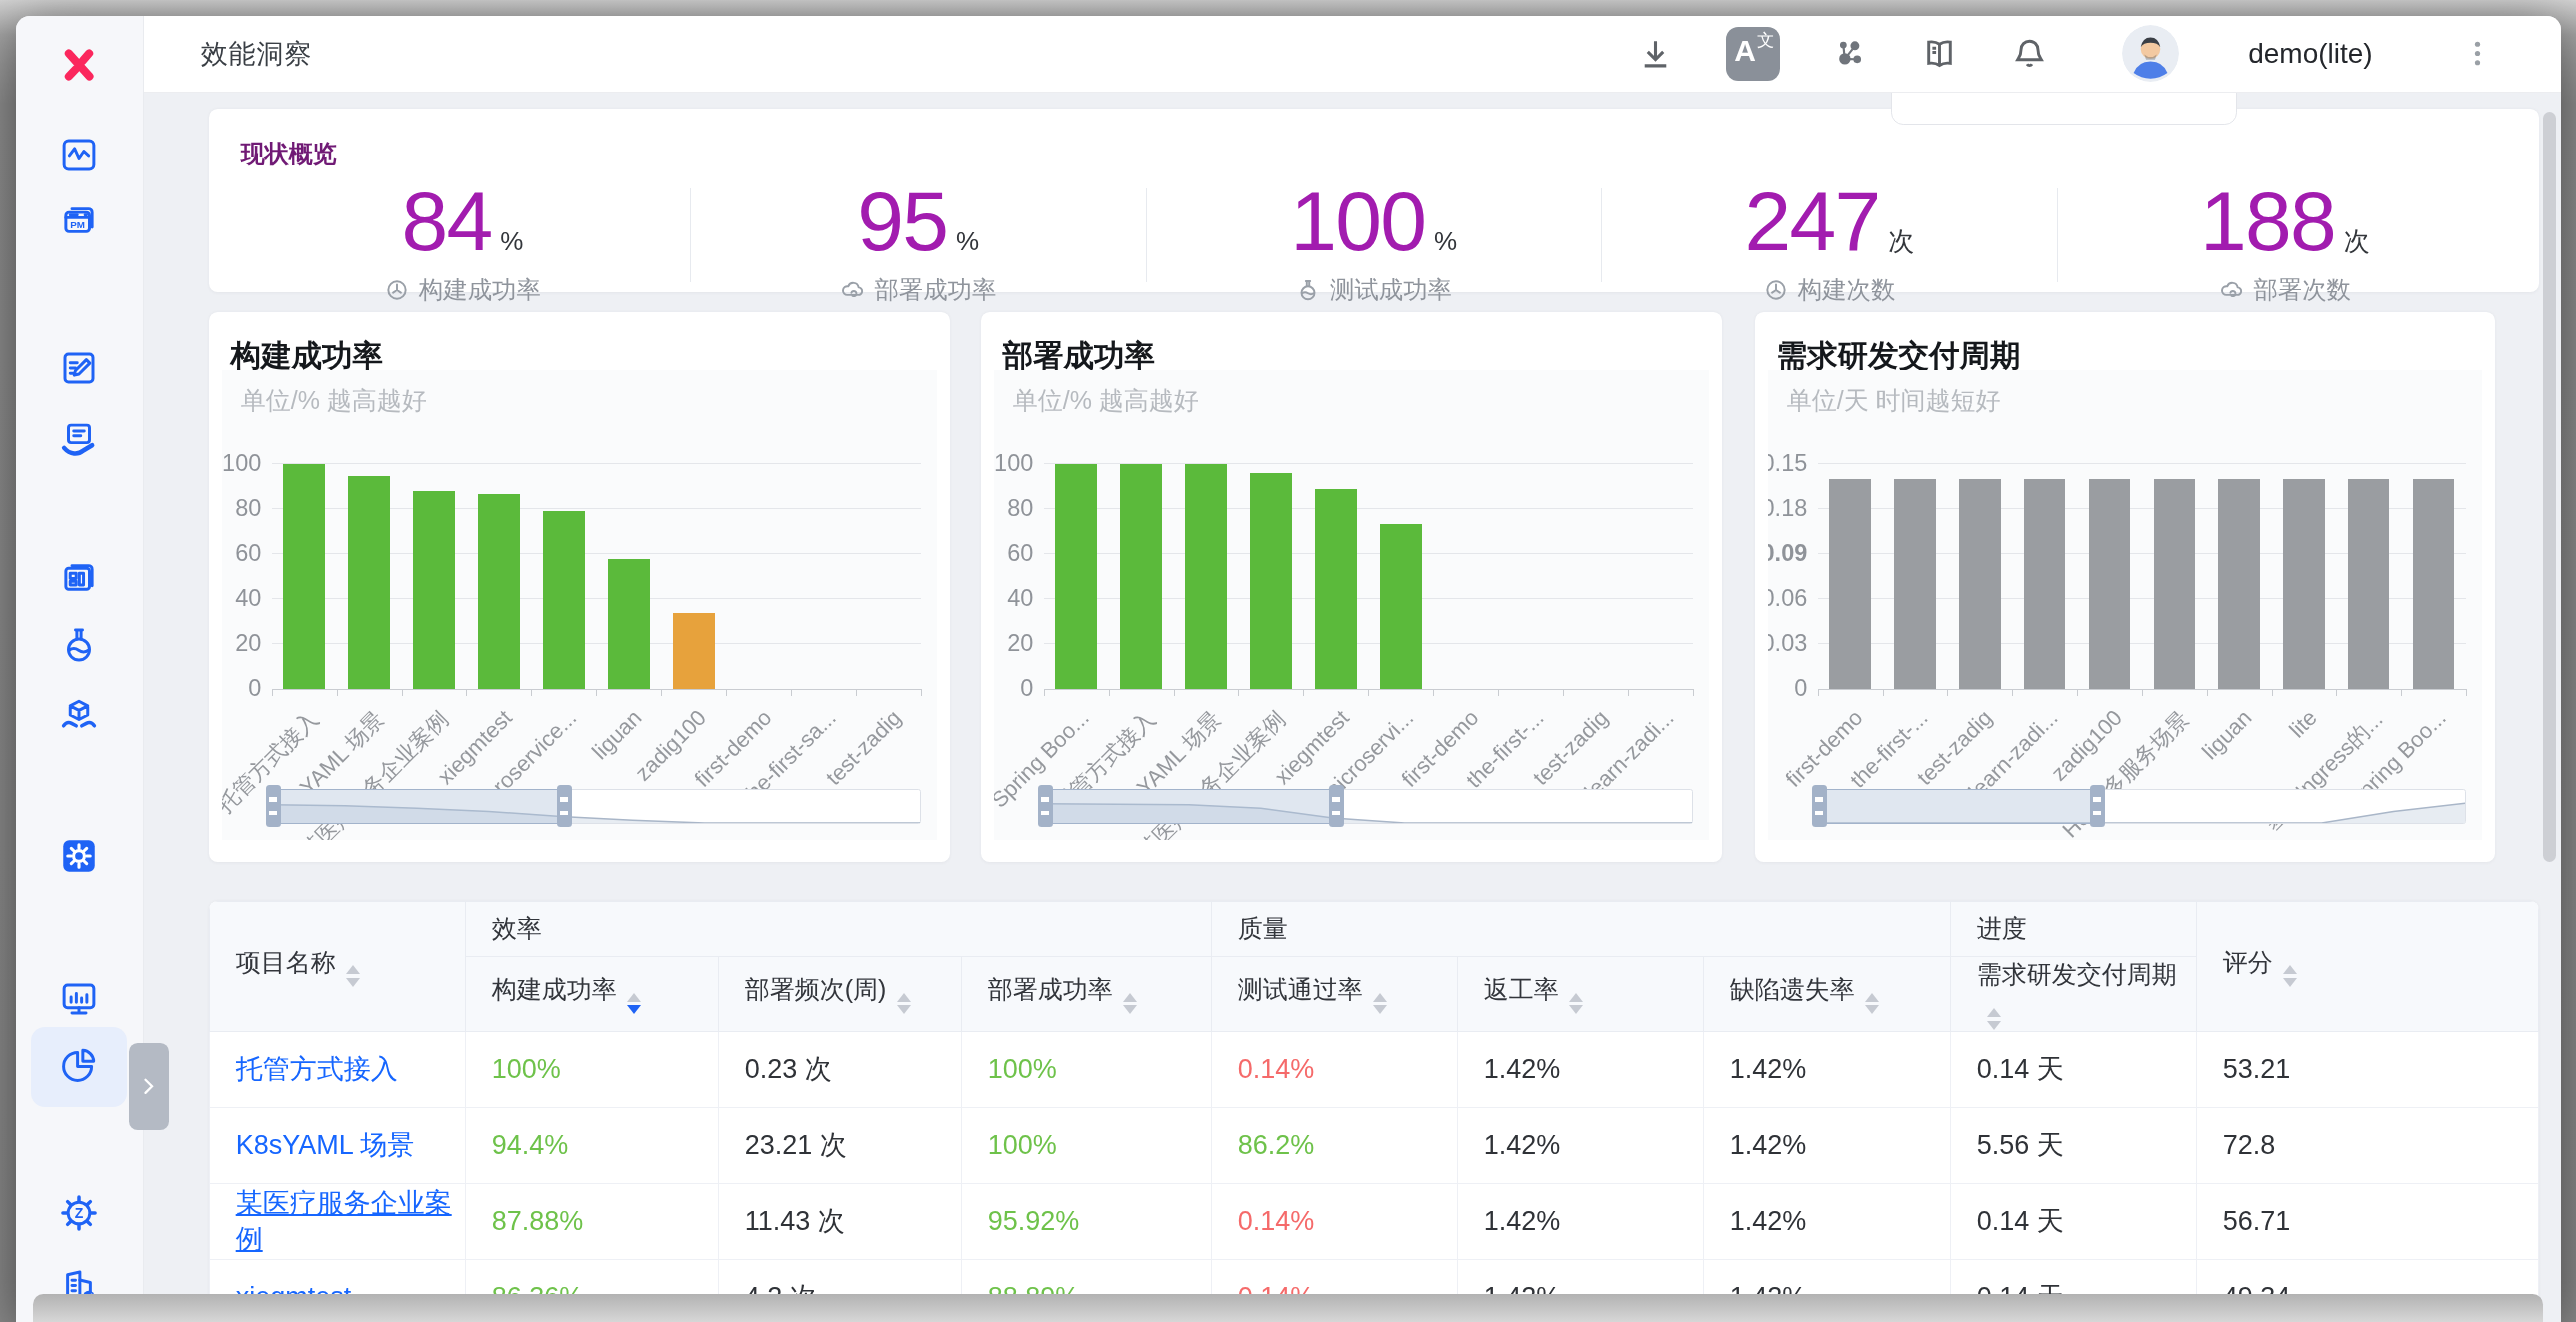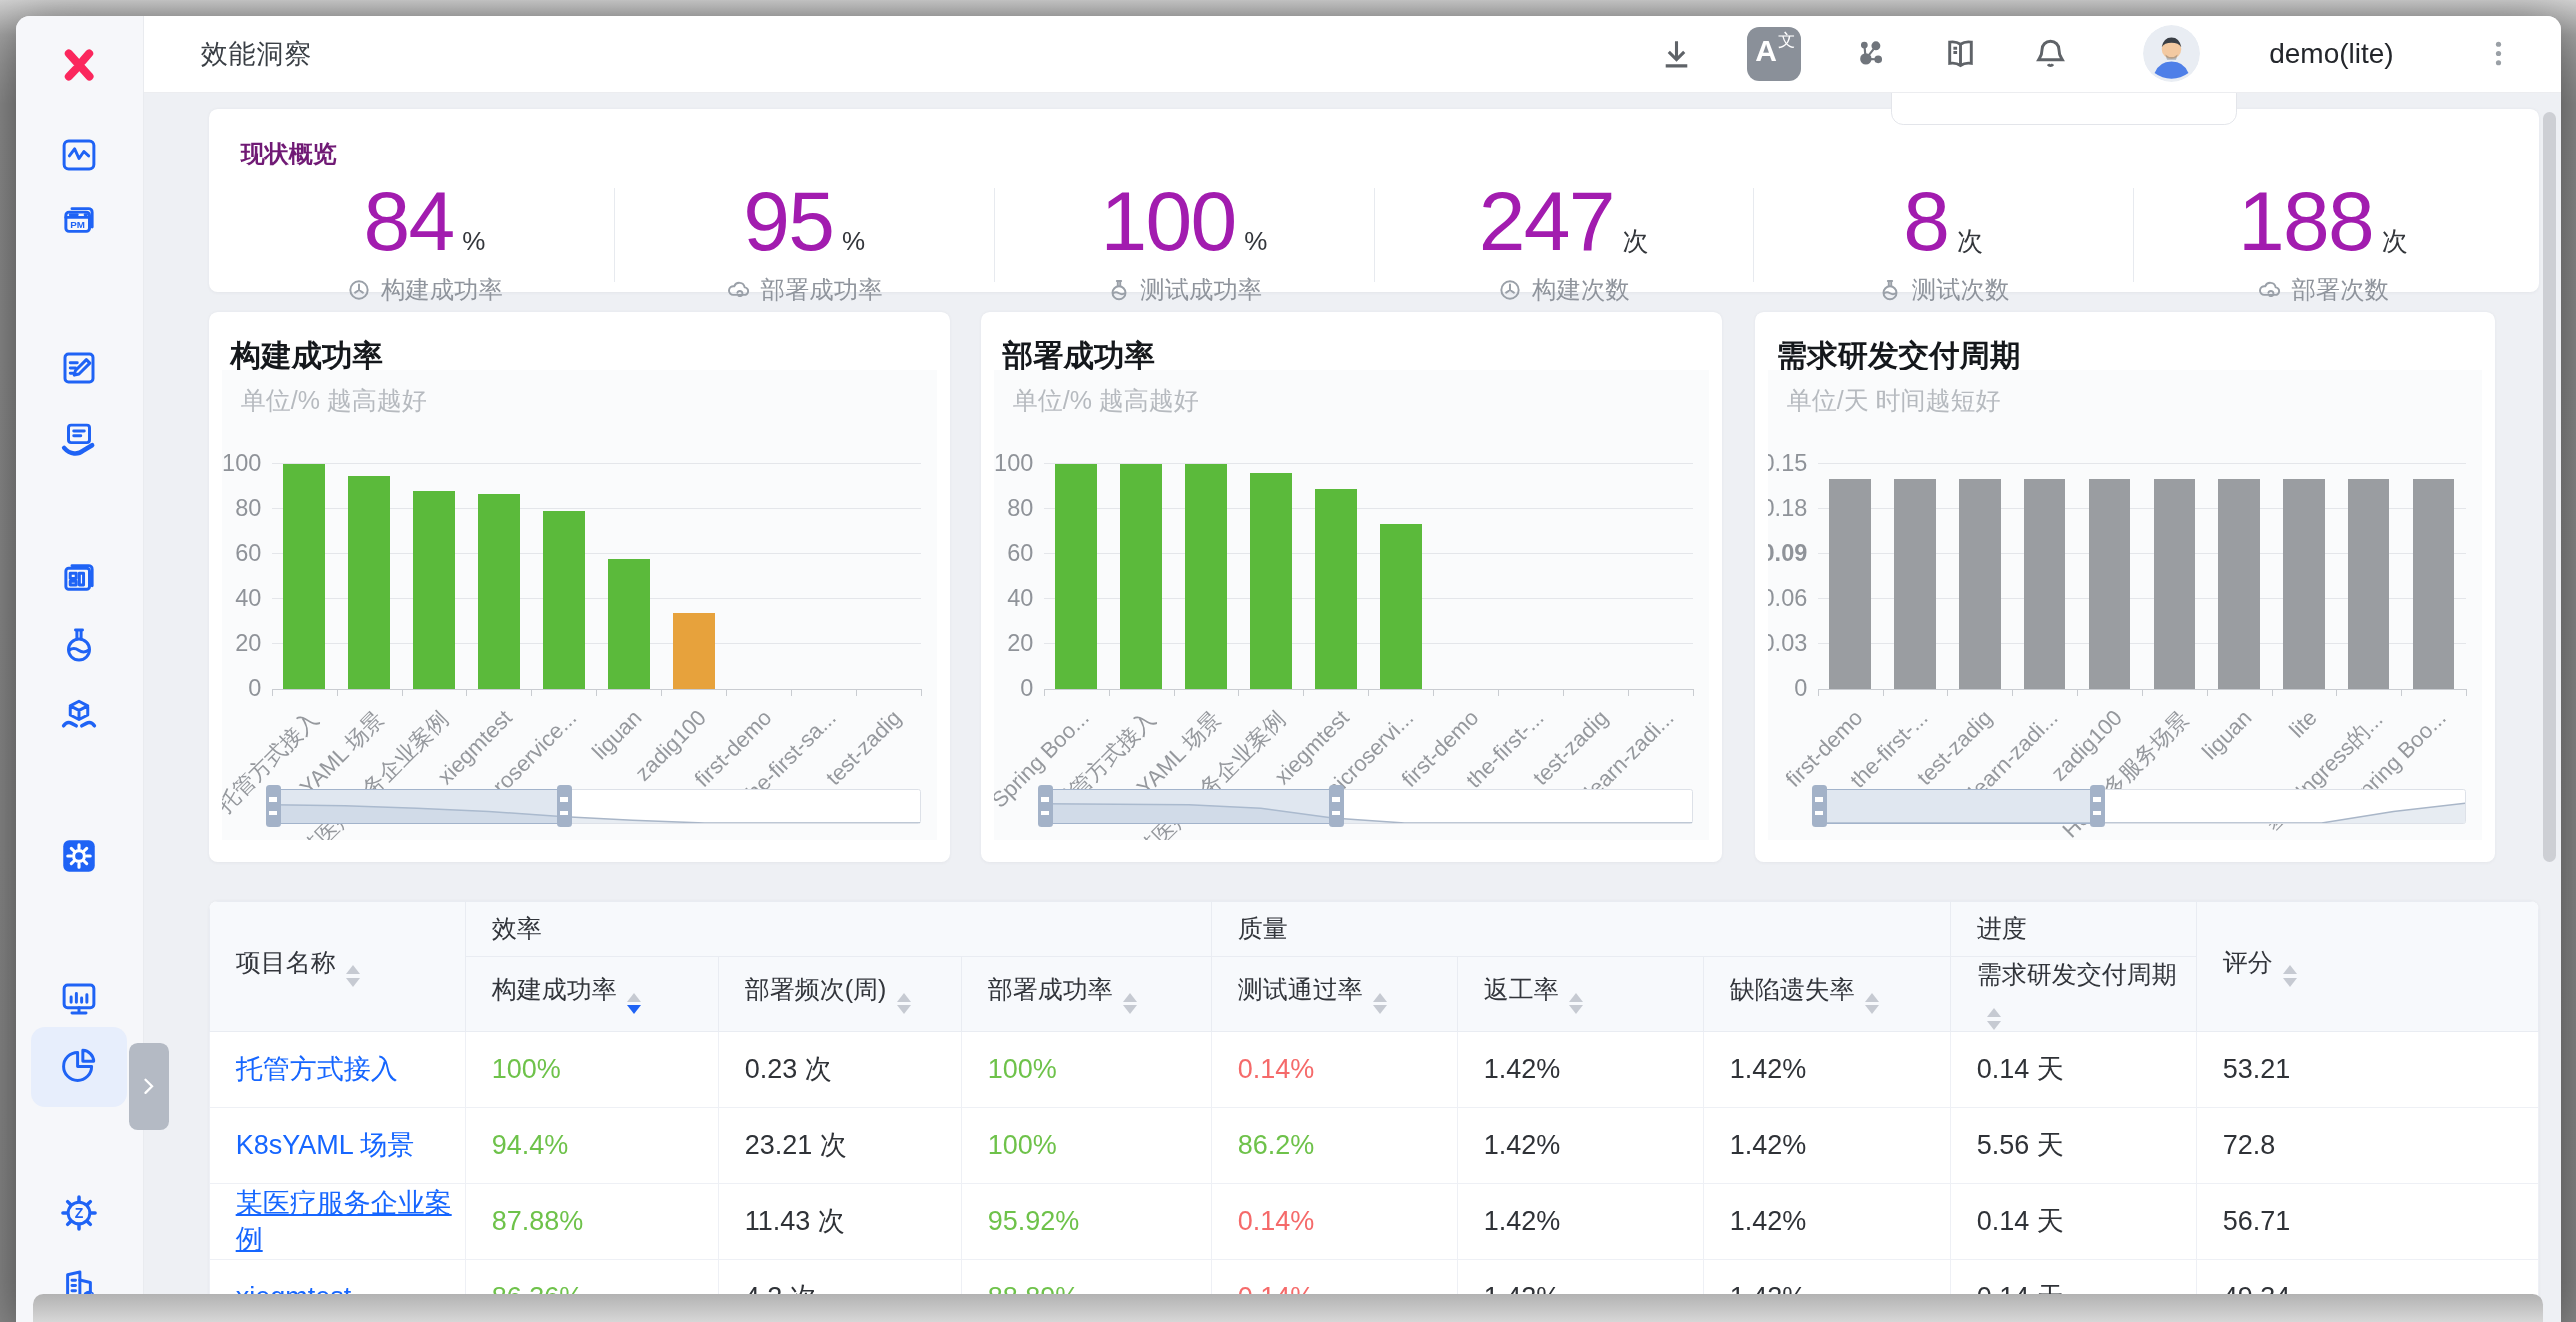--- a/index.html
+++ b/index.html
@@ -19,21 +19,21 @@
     display:flex;align-items:center;justify-content:center;cursor:pointer;}
   .nav-item svg{width:42px;height:42px;}
   .nav-item.active{background:#e7eefc;border-radius:14px;width:96px;height:80px;}
   .expander{position:absolute;left:113px;top:1027px;width:40px;height:87px;background:#b4bac4;
     border-radius:8.7px;display:flex;align-items:center;justify-content:center;z-index:5;cursor:pointer;}
   .expander svg{width:22.6px;height:22.6px;}
 
   
   .topbar{position:absolute;left:128px;top:0;right:0;height:77px;background:#fff;
     border-bottom:0.9px solid #ecedf0;display:flex;align-items:center;z-index:4;
-    padding:0 42px 0 57px;}
+    padding:0 63px 0 57px;}
   .topbar-title{font-size:27px;color:#3a3f45;letter-spacing:0.9px;}
   .topbar-right{margin-left:auto;display:flex;align-items:center;gap:50px;}
   .tb-icon{width:40px;height:40px;display:flex;align-items:center;justify-content:center;cursor:pointer;}
   .tb-icon svg{width:37px;height:37px;}
   .translate-btn{width:54px;height:54px;border-radius:12.2px;background:#8a9099;position:relative;cursor:pointer;}
   .translate-btn .tr-a{position:absolute;left:8.7px;top:7px;color:#fff;font-size:30px;font-weight:bold;}
   .translate-btn .tr-wen{position:absolute;right:5.2px;top:1.7px;color:#fff;font-size:17.4px;}
   .avatar{width:57px;height:57px;border-radius:50%;overflow:hidden;margin-left:22.6px;cursor:pointer;}
   .user-name{font-size:28px;color:#23262b;margin-left:19px;cursor:pointer;}
   .kebab{margin-left:35px;}
@@ -305,30 +305,20 @@
             <div><span class="stat-num">247</span><span class="stat-unit">次</span></div>
             <div class="stat-label">
               <span style="width:26px;height:26px;display:inline-block"><svg viewBox="0 0 24 24" fill="none" stroke="#9aa0a8" stroke-width="1.8" stroke-linecap="round">
                   <circle cx="12" cy="12" r="8"></circle>
                   <path d="M12 12 V6.8 M12 12 l3.6 2.4 M12 12 l-3.6 2.4"></path>
                 </svg></span>
               <span>构建次数</span>
             </div>
           </div>
           <div class="stat">
-            <div><span class="stat-num">8</span><span class="stat-unit">次</span></div>
-            <div class="stat-label">
-              <span style="width:26px;height:26px;display:inline-block"><svg viewBox="0 0 24 24" fill="none" stroke="#9aa0a8" stroke-width="1.8" stroke-linecap="round">
-                  <circle cx="12" cy="14.6" r="6"></circle>
-                  <path d="M10 3.6h4M10.9 4v4.4M13.1 4v4.4M6.6 15q2.6 -1.8 5.4 0t5.4 0"></path>
-                </svg></span>
-              <span>测试次数</span>
-            </div>
-          </div>
-          <div class="stat">
             <div><span class="stat-num">188</span><span class="stat-unit">次</span></div>
             <div class="stat-label">
               <span style="width:26px;height:26px;display:inline-block"><svg viewBox="0 0 24 24" fill="none" stroke="#9aa0a8" stroke-width="1.8" stroke-linecap="round" stroke-linejoin="round">
                   <path d="M7 16.5 a4 4 0 1 1 .6 -7.9 a5 5 0 0 1 9.6 1 a3.4 3.4 0 0 1 -.4 6.9 z"></path>
                   <path d="M10.5 14.5 a2.4 2.4 0 1 1 1 2.8"></path>
                 </svg></span>
               <span>部署次数</span>
             </div>
           </div>
         </div>

